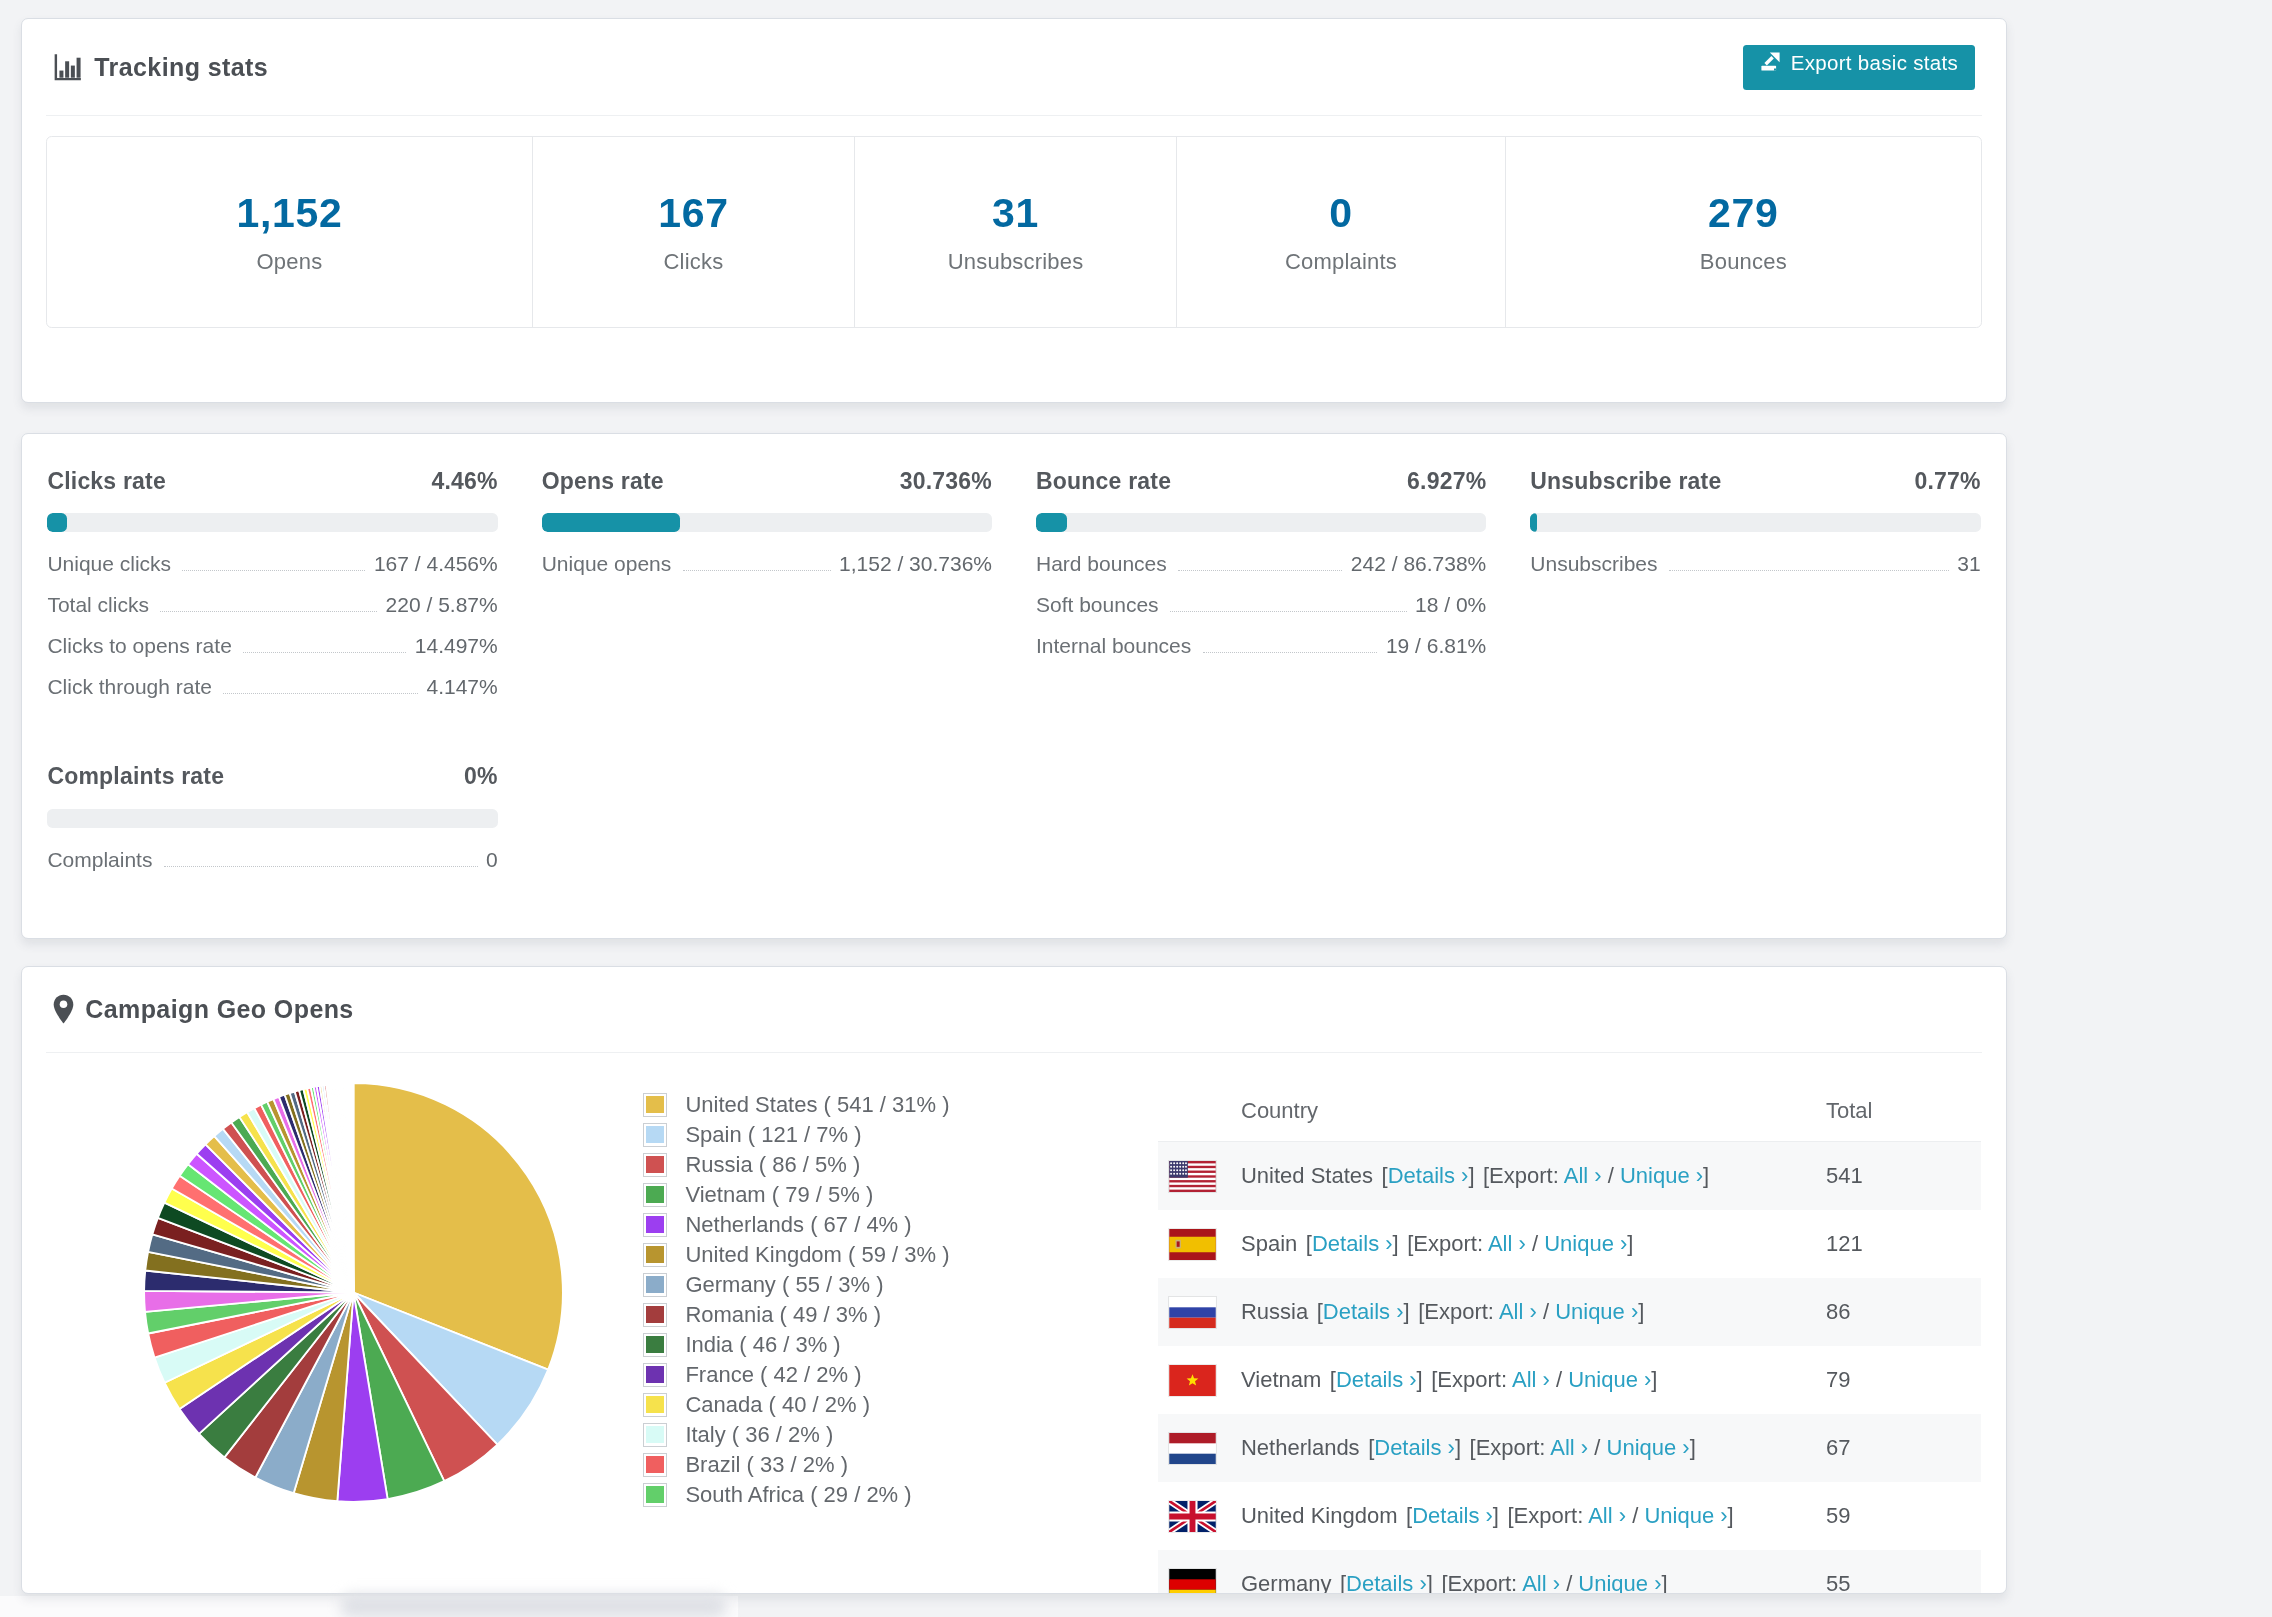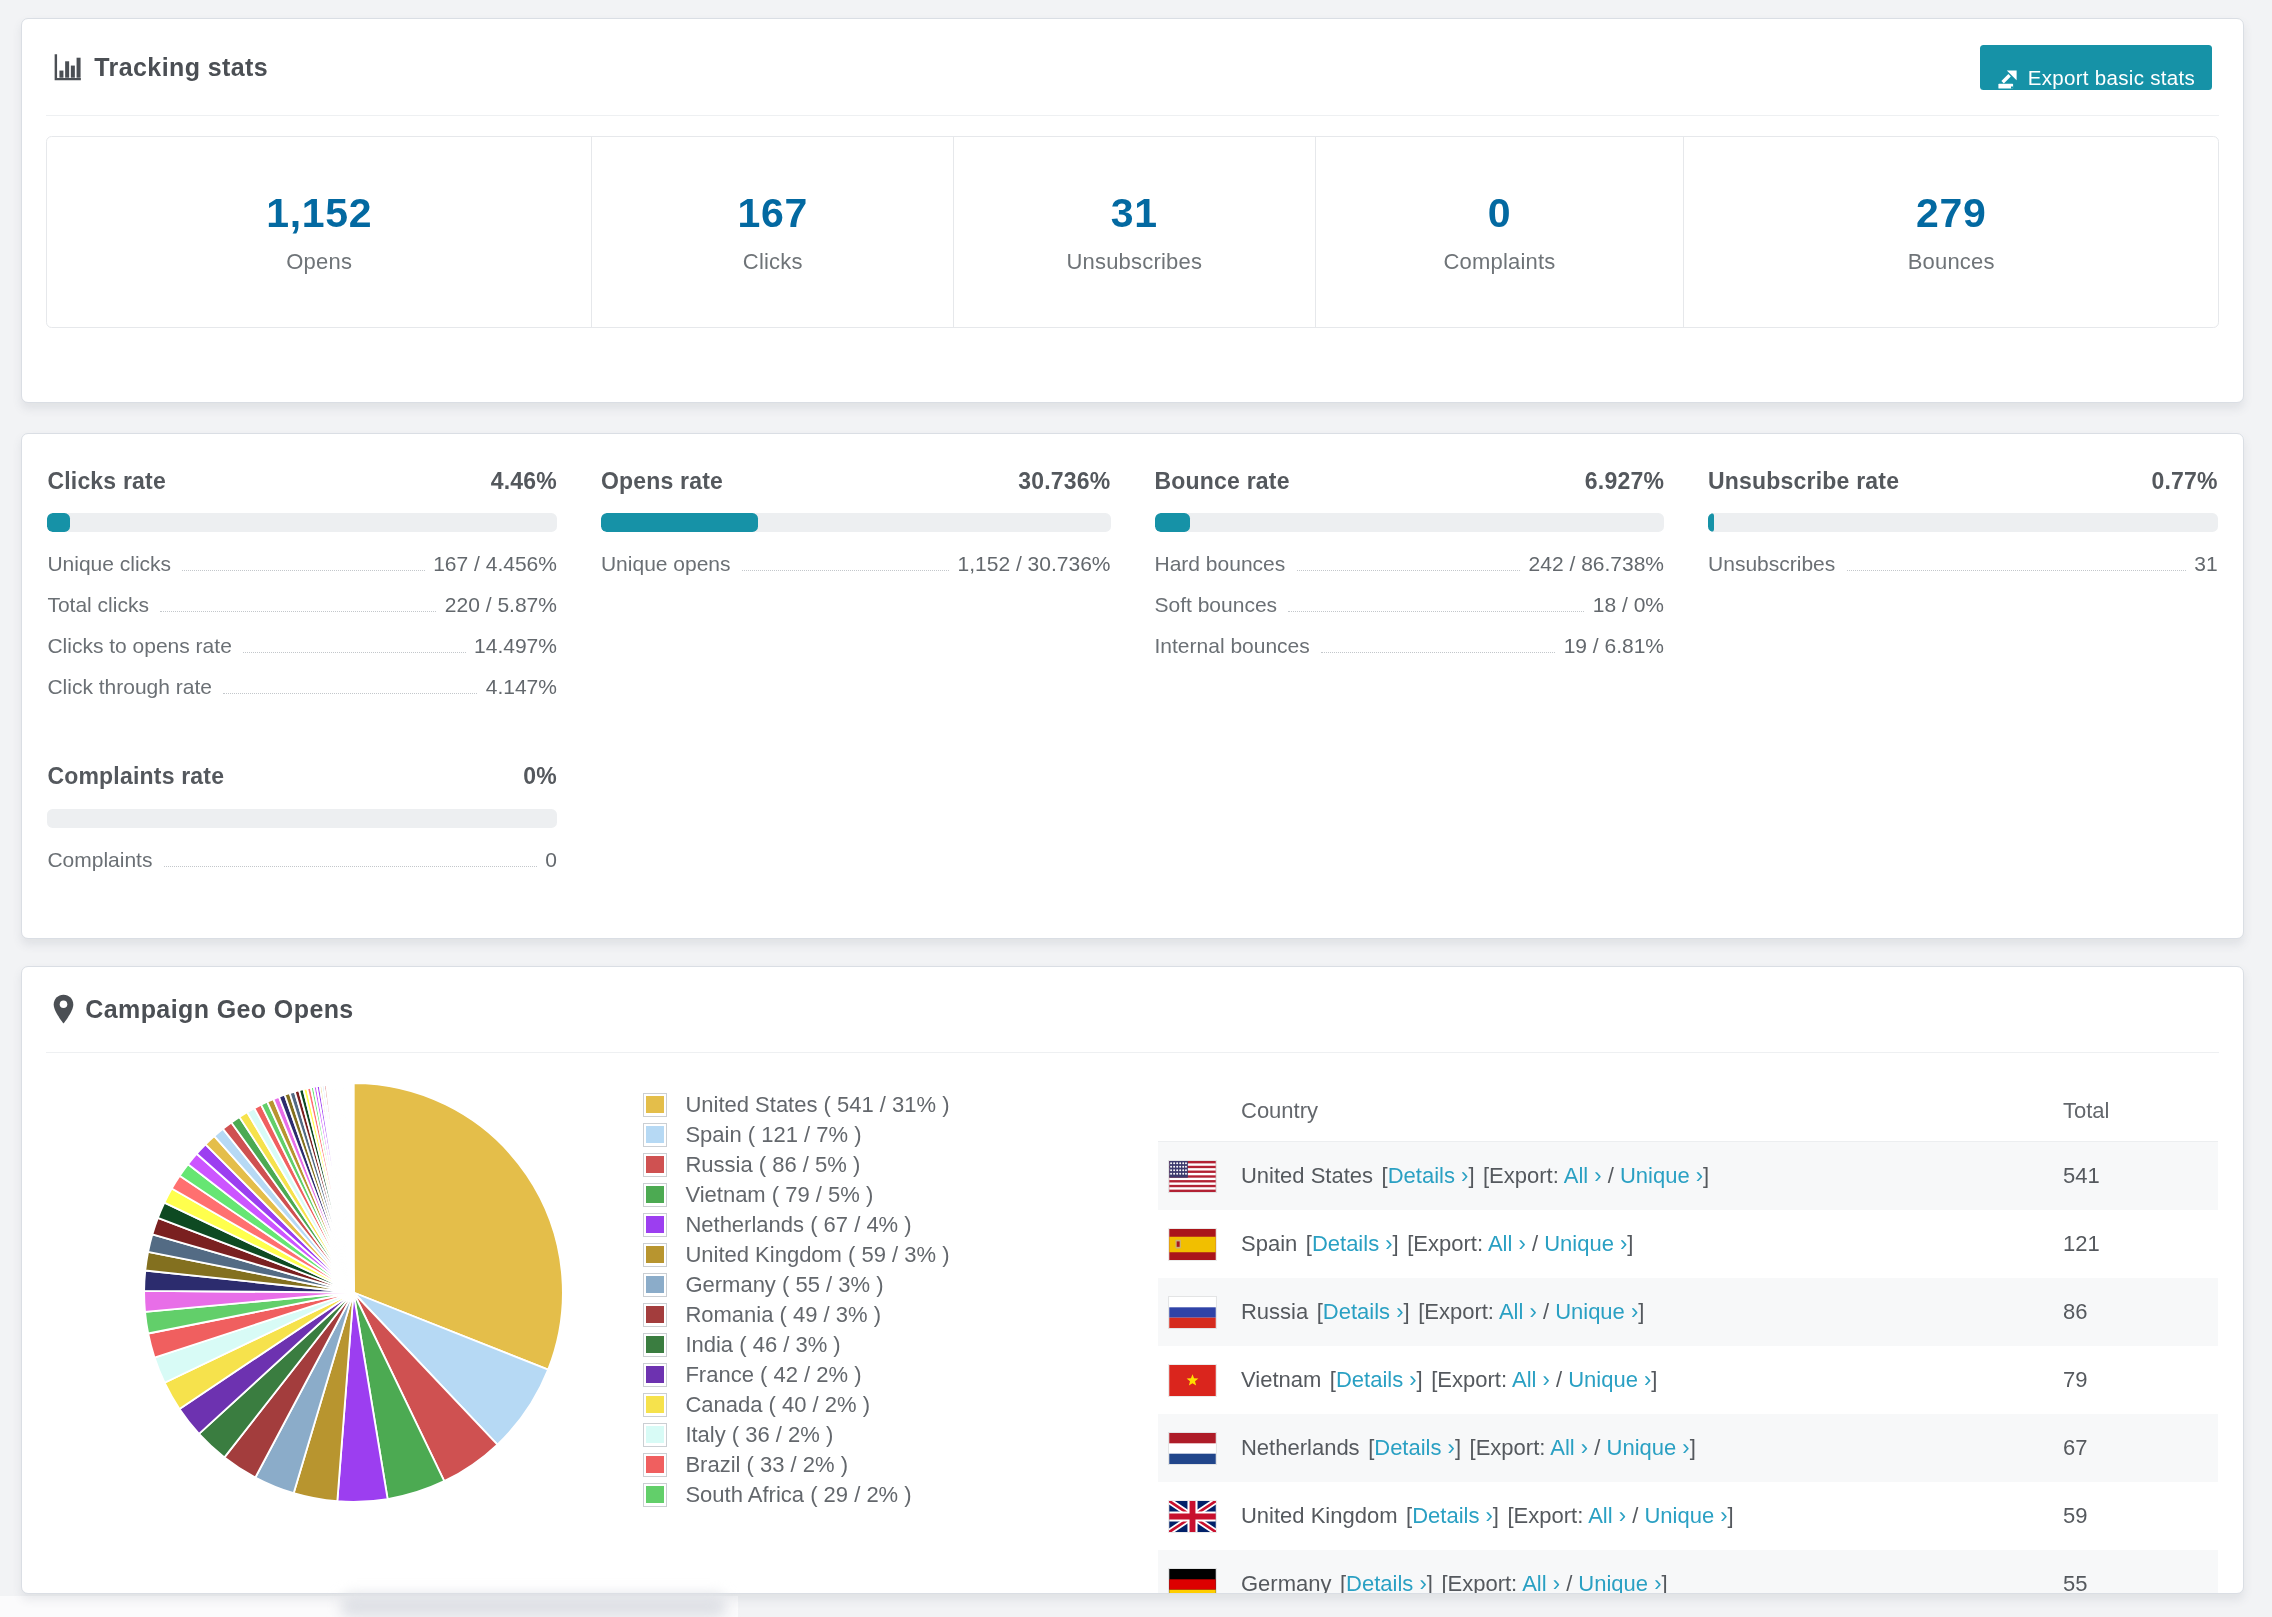--- a/index.html
+++ b/index.html
@@ -4,21 +4,21 @@
 <style>
   * { margin:0; padding:0; box-sizing:border-box; }
   html,body { width:2273px; height:1618px; }
   body {
     position:relative; overflow:hidden;
     background:#f2f3f5;
     font-family:"Liberation Sans","DejaVu Sans",sans-serif;
     color:#55595e;
   }
   .card {
-    position:absolute; left:21px; width:2223px;
+    position:absolute; left:21px; width:1986px;
     background:#fff; border:1.4px solid #dadee4; border-radius:7px;
     box-shadow:0 5.6px 10px rgba(70,80,100,.10);
     z-index:2;
   }
   #card-tracking { top:18.4px;  height:385px; }
   #card-rates    { top:433px; height:506px; }
   #card-geo      { top:966px; height:628px; overflow:hidden; }
 
   .card-header {
     display:flex; align-items:center;
@@ -26,23 +26,23 @@
     border-bottom:1.4px solid #eef0f2;
   }
   #card-tracking .card-header { height:97px; }
   #card-geo .card-header { height:86px; }
   .card-title { font-size:25px; color:#4b4f54; letter-spacing:0.4px; margin-left:11.3px; }
 
   .hicon { flex:none; display:flex; align-items:center; }
 
   
   .btn-export {
-    margin-left:auto; display:flex; align-items:flex-end; gap:10px;
+    margin-left:auto; display:flex; align-items:flex-start; gap:10px;
     background:#1692a7; color:#fff; border:none; border-radius:3.5px;
-    height:45px; padding:0 17px; font-size:20.5px; cursor:pointer;
+    height:45px; padding:6px 17px; font-size:20.5px; cursor:pointer;
     font-family:inherit; letter-spacing:0.3px;
   }
 
   
   .stat-row {
     display:flex; margin:20px 24px 0; height:192px;
     border:1.4px solid #e6e8eb; border-radius:5.6px; overflow:hidden;
   }
   .stat-cell {
     display:flex; flex-direction:column; align-items:center; justify-content:center;

